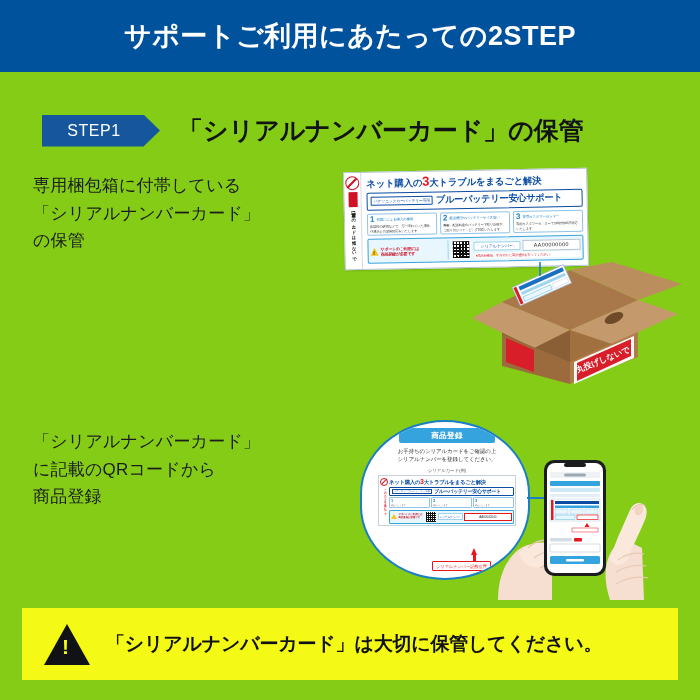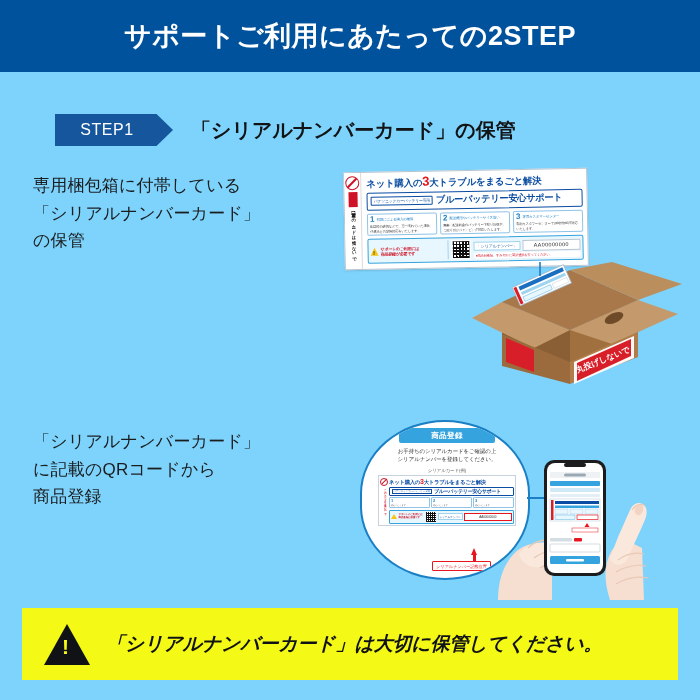--- a/index.html
+++ b/index.html
@@ -3,21 +3,21 @@
 <meta charset="utf-8">
 <style>
   html,body{margin:0;padding:0;}
   body{
     width:700px;height:700px;
     background:#ffffff;
     font-family:"Liberation Sans","DejaVu Sans",sans-serif;
     overflow:hidden;position:relative;
     -webkit-font-smoothing:antialiased;
   }
-  .page{position:relative;width:700px;height:700px;background:#7dd3fc;}
+  .page{position:relative;width:700px;height:700px;background:#84cc16;}
 
   
   .header-banner{
     position:absolute;left:0;top:0;width:700px;height:72px;
     background:#01529c;display:flex;align-items:center;justify-content:center;
   }
   .header-title{
     color:#ffffff;font-size:27px;font-weight:bold;letter-spacing:0.5px;
     white-space:nowrap;
   }
@@ -27,21 +27,21 @@
   .step-badge{
     position:relative;width:118px;height:32px;background:#15569c;
     display:flex;align-items:center;justify-content:center;
     clip-path:polygon(0 0, 86% 0, 100% 50%, 86% 100%, 0 100%);
   }
   .step-badge-label{
     color:#ffffff;font-size:16px;font-weight:500;letter-spacing:0.6px;
     padding-right:14px;
   }
   .step-title{
-    font-size:20px;font-weight:bold;color:#111315;margin-left:18px;white-space:nowrap;
+    font-size:25px;font-weight:bold;color:#111315;margin-left:18px;white-space:nowrap;
   }
 
   .step-body{
     position:absolute;font-size:17px;color:#1a1c1e;line-height:1.62;
     white-space:pre-line;letter-spacing:0.2px;
   }
 
   
   .card-art{
     position:absolute;left:344px;top:170px;width:244px;height:98px;
@@ -221,33 +221,33 @@
     background:#f4f915;display:flex;align-items:center;box-sizing:border-box;padding:0 22px;
   }
   .warn-icon{
     width:0;height:0;border-left:23px solid transparent;border-right:23px solid transparent;
     border-bottom:41px solid #111215;position:relative;flex:none;margin-right:16px;
   }
   .warn-icon:after{
     content:"!";position:absolute;left:-5px;top:12px;font-size:21px;color:#f4f915;
     font-weight:bold;line-height:1;
   }
-  .warn-lines{display:flex;flex-direction:column;gap:3px;font-style:italic;}
+  .warn-lines{display:flex;flex-direction:column;gap:3px;}
   .warn-line{font-size:19px;font-weight:bold;color:#111215;white-space:nowrap;letter-spacing:-0.2px;}
 </style>
 </head>
 <body>
 
 <div class="page">
 
   <div class="header-banner">
     <div class="header-title">サポートご利用にあたっての2STEP</div>
   </div>
 
-  <div class="step-head" style="left:42px;top:114px;margin-left:13px;">
+  <div class="step-head" style="left:42px;top:114px;">
     <div class="step-badge">
       <span class="step-badge-label">STEP1</span>
     </div>
     <div class="step-title">「シリアルナンバーカード」の保管</div>
   </div>
 
   <div class="step-body" style="left:33px;top:172px;width:300px;">専用梱包箱に付帯している
 「シリアルナンバーカード」
 の保管</div>
 

